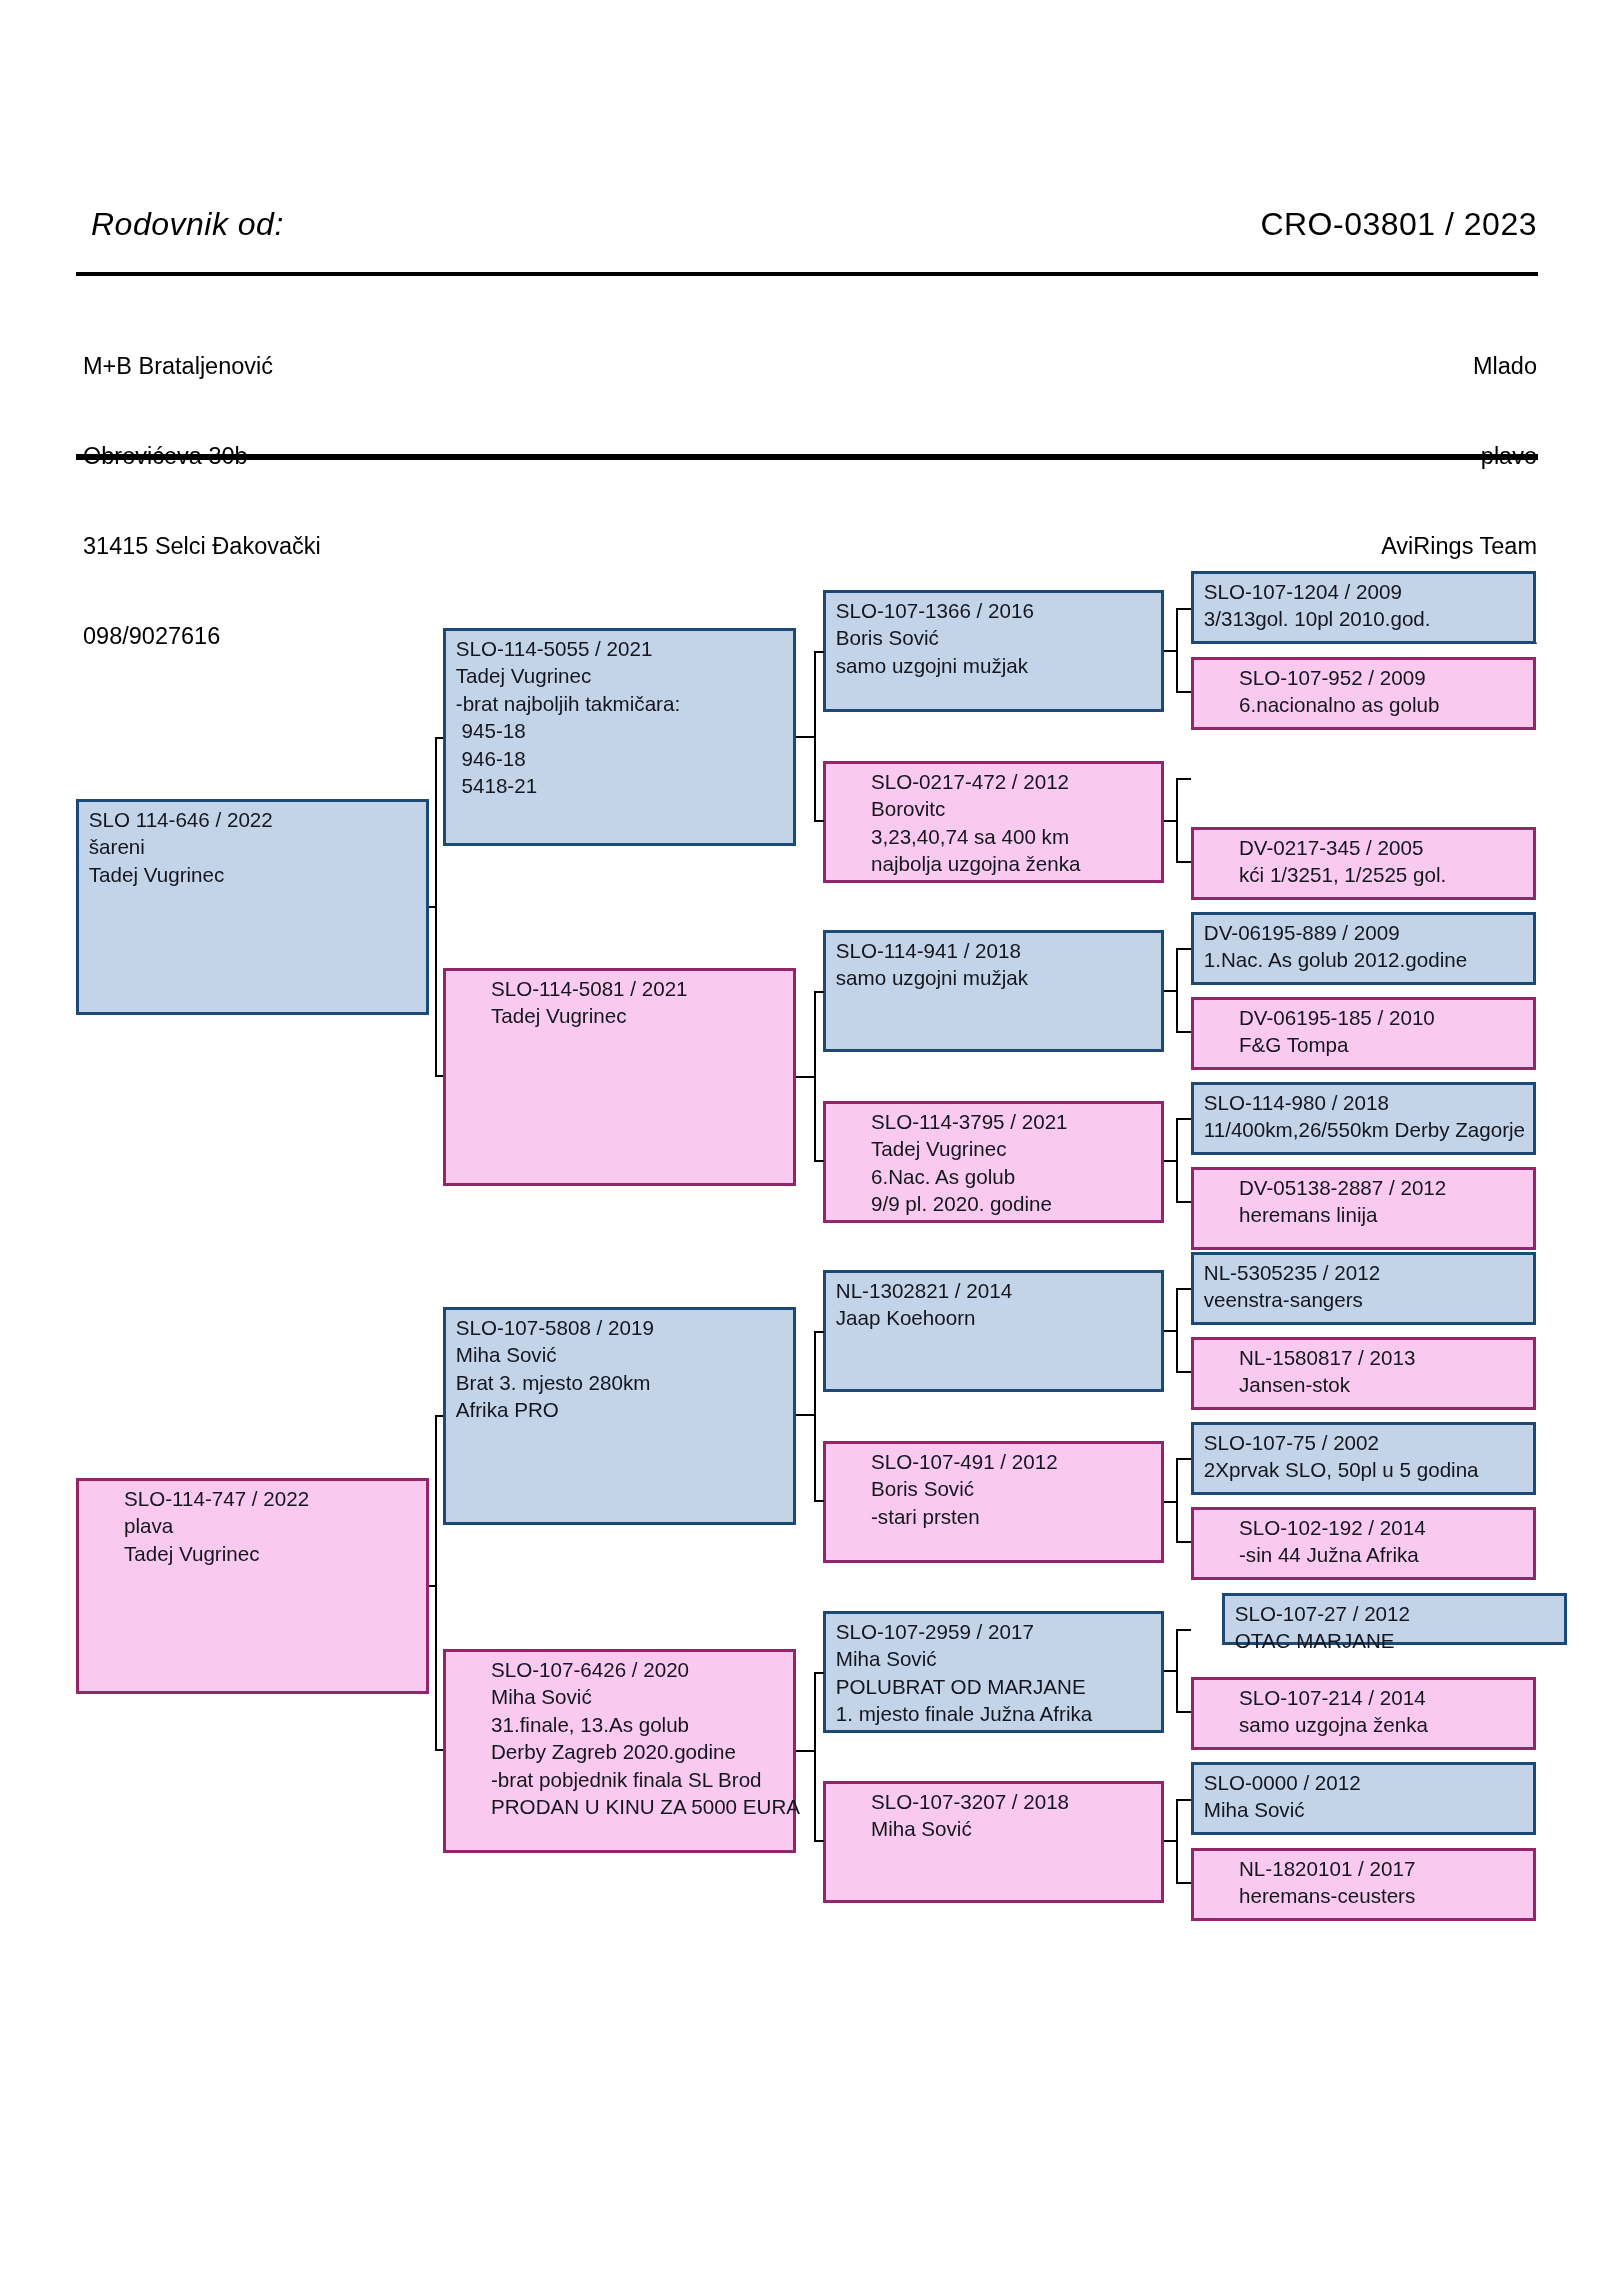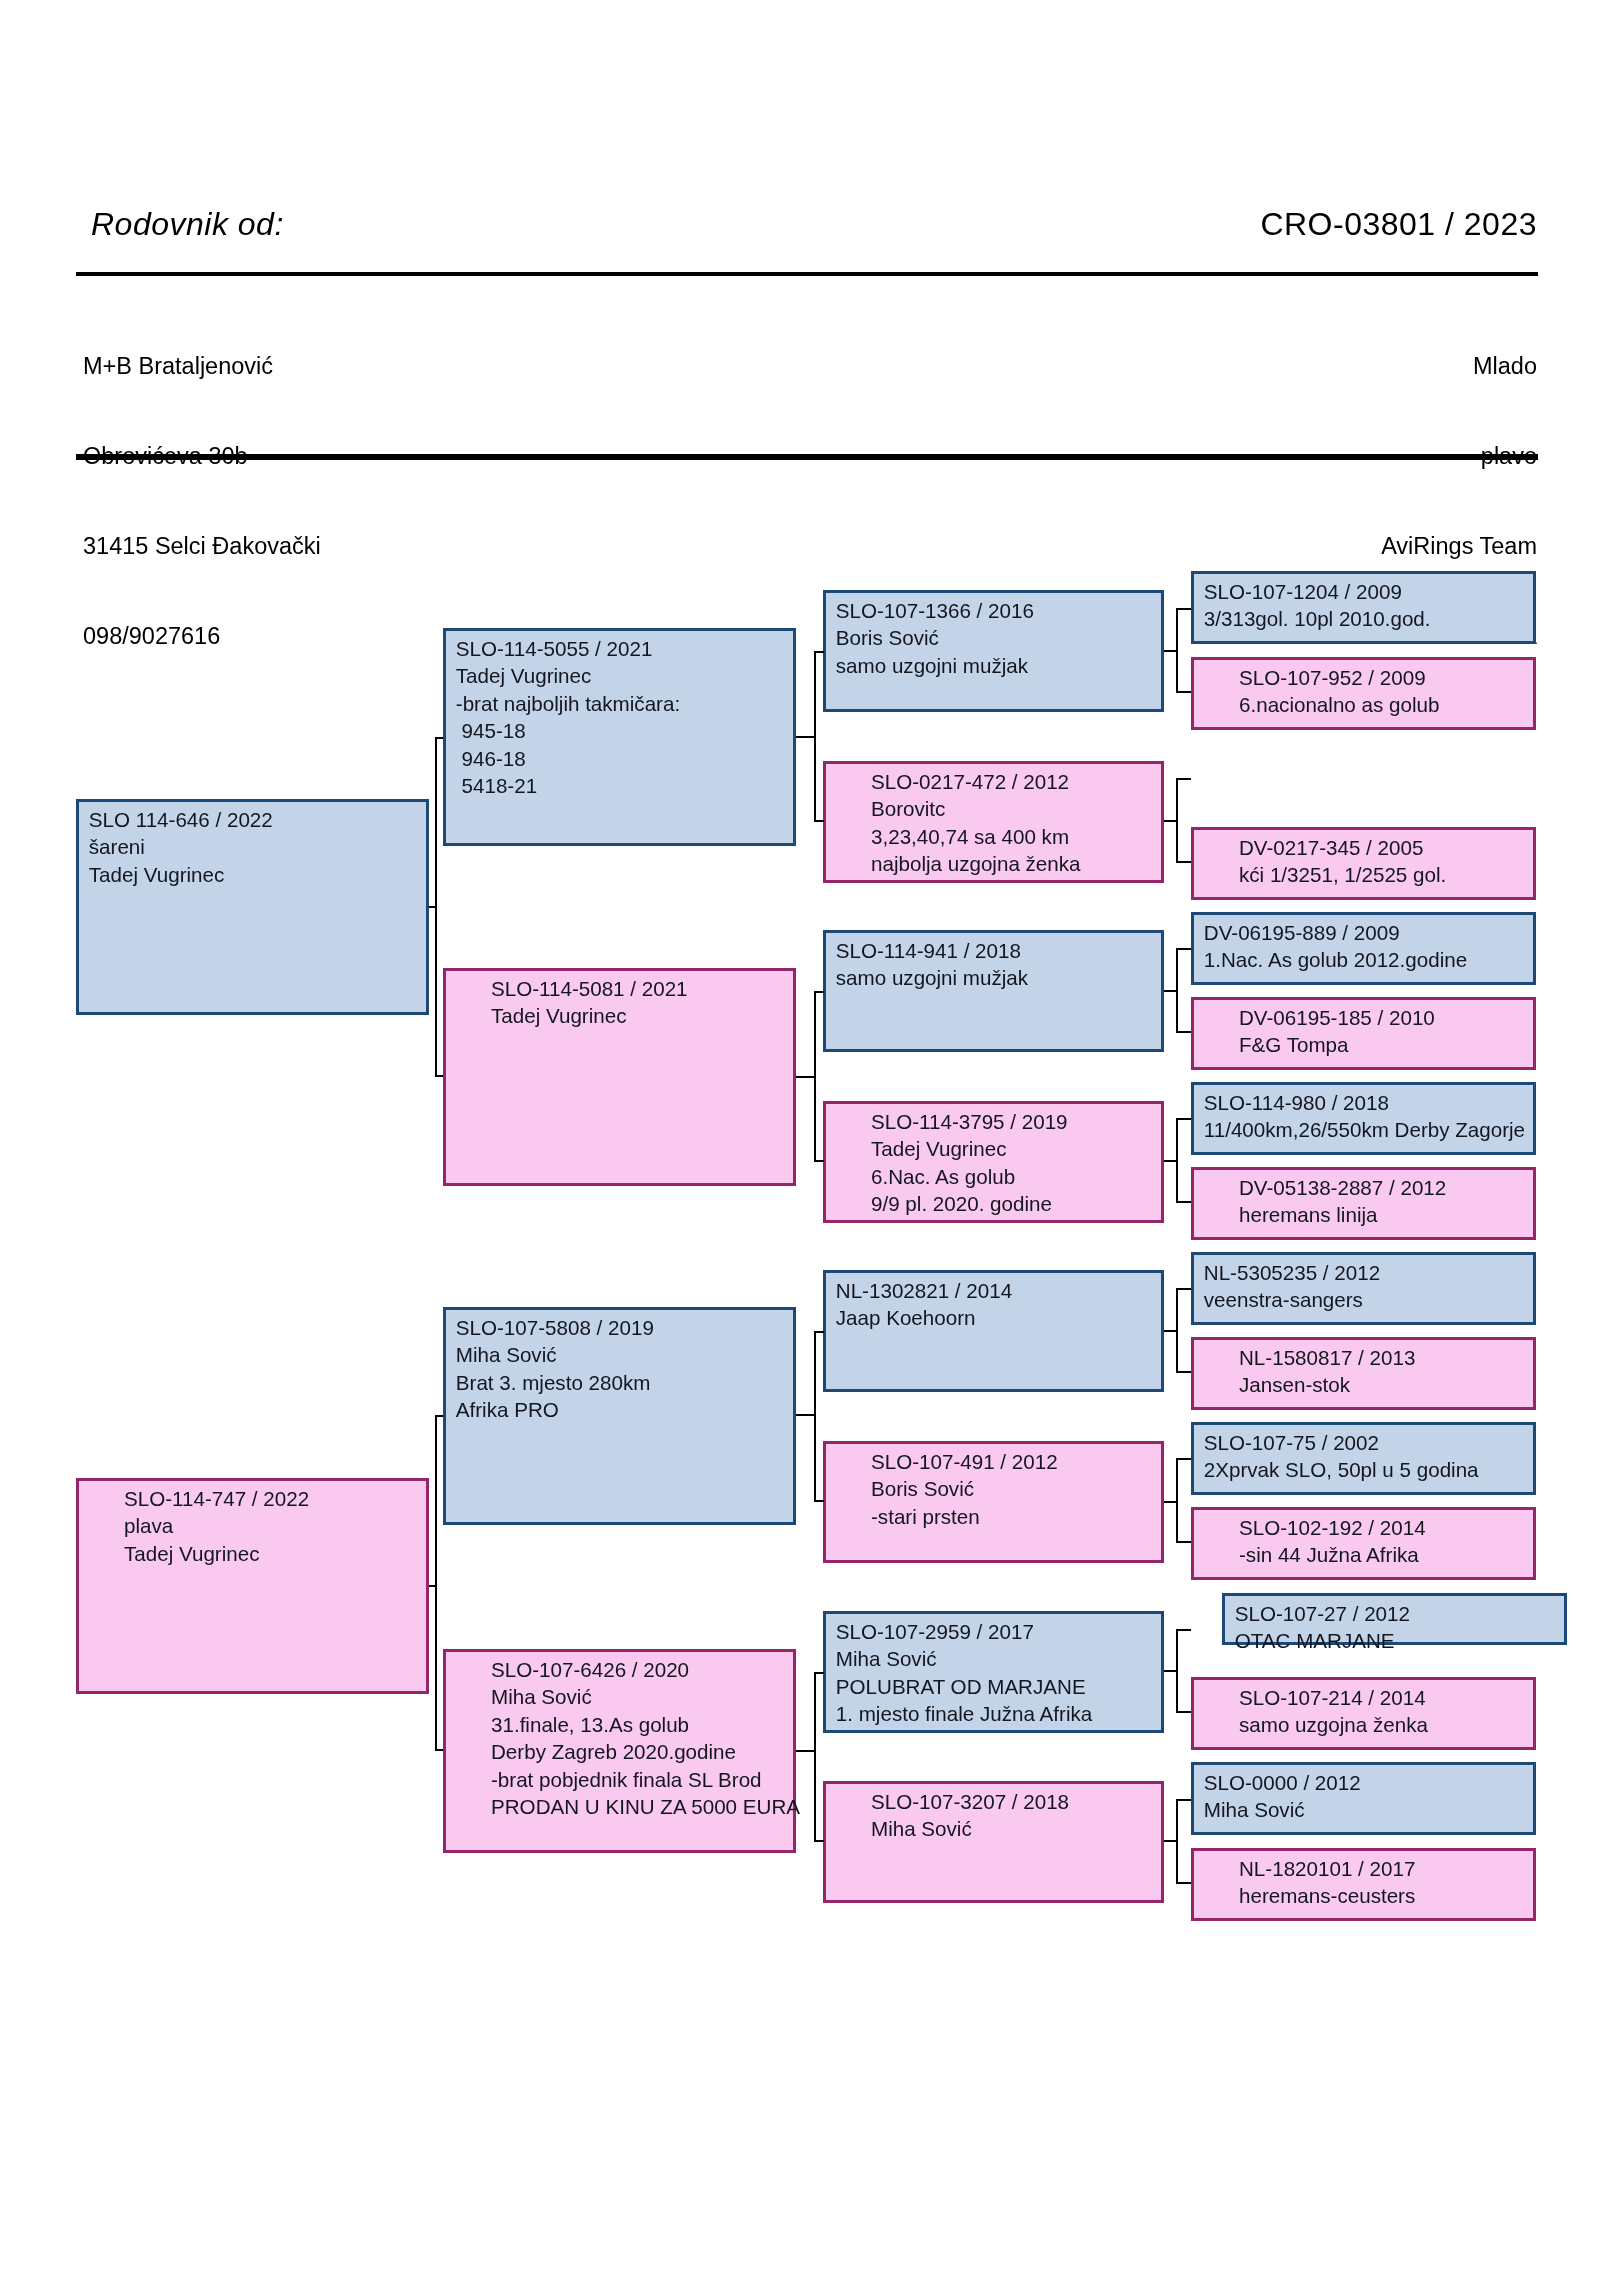--- a/index.html
+++ b/index.html
@@ -108,21 +108,21 @@
     <div class="ring">SLO-0217-472 / 2012</div>
     <div class="info">Borovitc
 3,23,40,74 sa 400 km
 najbolja uzgojna ženka</div>
   </div>
   <div class="box blue" style="left:823px;top:930px;width:341px;height:122px">
     <div class="ring">SLO-114-941 / 2018</div>
     <div class="info">samo uzgojni mužjak</div>
   </div>
   <div class="box pink" style="left:823px;top:1101px;width:341px;height:122px">
-    <div class="ring">SLO-114-3795 / 2019</div>
+    <div class="ring">SLO-114-3795 / 2021</div>
     <div class="info">Tadej Vugrinec
 6.Nac. As golub
 9/9 pl. 2020. godine</div>
   </div>
   <div class="box blue" style="left:823px;top:1270px;width:341px;height:122px">
     <div class="ring">NL-1302821 / 2014</div>
     <div class="info">Jaap Koehoorn</div>
   </div>
   <div class="box pink" style="left:823px;top:1441px;width:341px;height:122px">
     <div class="ring">SLO-107-491 / 2012</div>
@@ -157,21 +157,21 @@
     <div class="info">1.Nac. As golub 2012.godine</div>
   </div>
   <div class="box pink" style="left:1191px;top:997px;width:345px;height:73px">
     <div class="ring">DV-06195-185 / 2010</div>
     <div class="info">F&amp;G Tompa</div>
   </div>
   <div class="box blue" style="left:1191px;top:1082px;width:345px;height:73px">
     <div class="ring">SLO-114-980 / 2018</div>
     <div class="info">11/400km,26/550km Derby Zagorje</div>
   </div>
-  <div class="box pink" style="left:1191px;top:1167px;width:345px;height:73px">
+  <div class="box pink" style="left:1191px;top:1167px;width:345px;height:83px">
     <div class="ring">DV-05138-2887 / 2012</div>
     <div class="info">heremans linija</div>
   </div>
   <div class="box blue" style="left:1191px;top:1252px;width:345px;height:73px">
     <div class="ring">NL-5305235 / 2012</div>
     <div class="info">veenstra-sangers</div>
   </div>
   <div class="box pink" style="left:1191px;top:1337px;width:345px;height:73px">
     <div class="ring">NL-1580817 / 2013</div>
     <div class="info">Jansen-stok</div>

